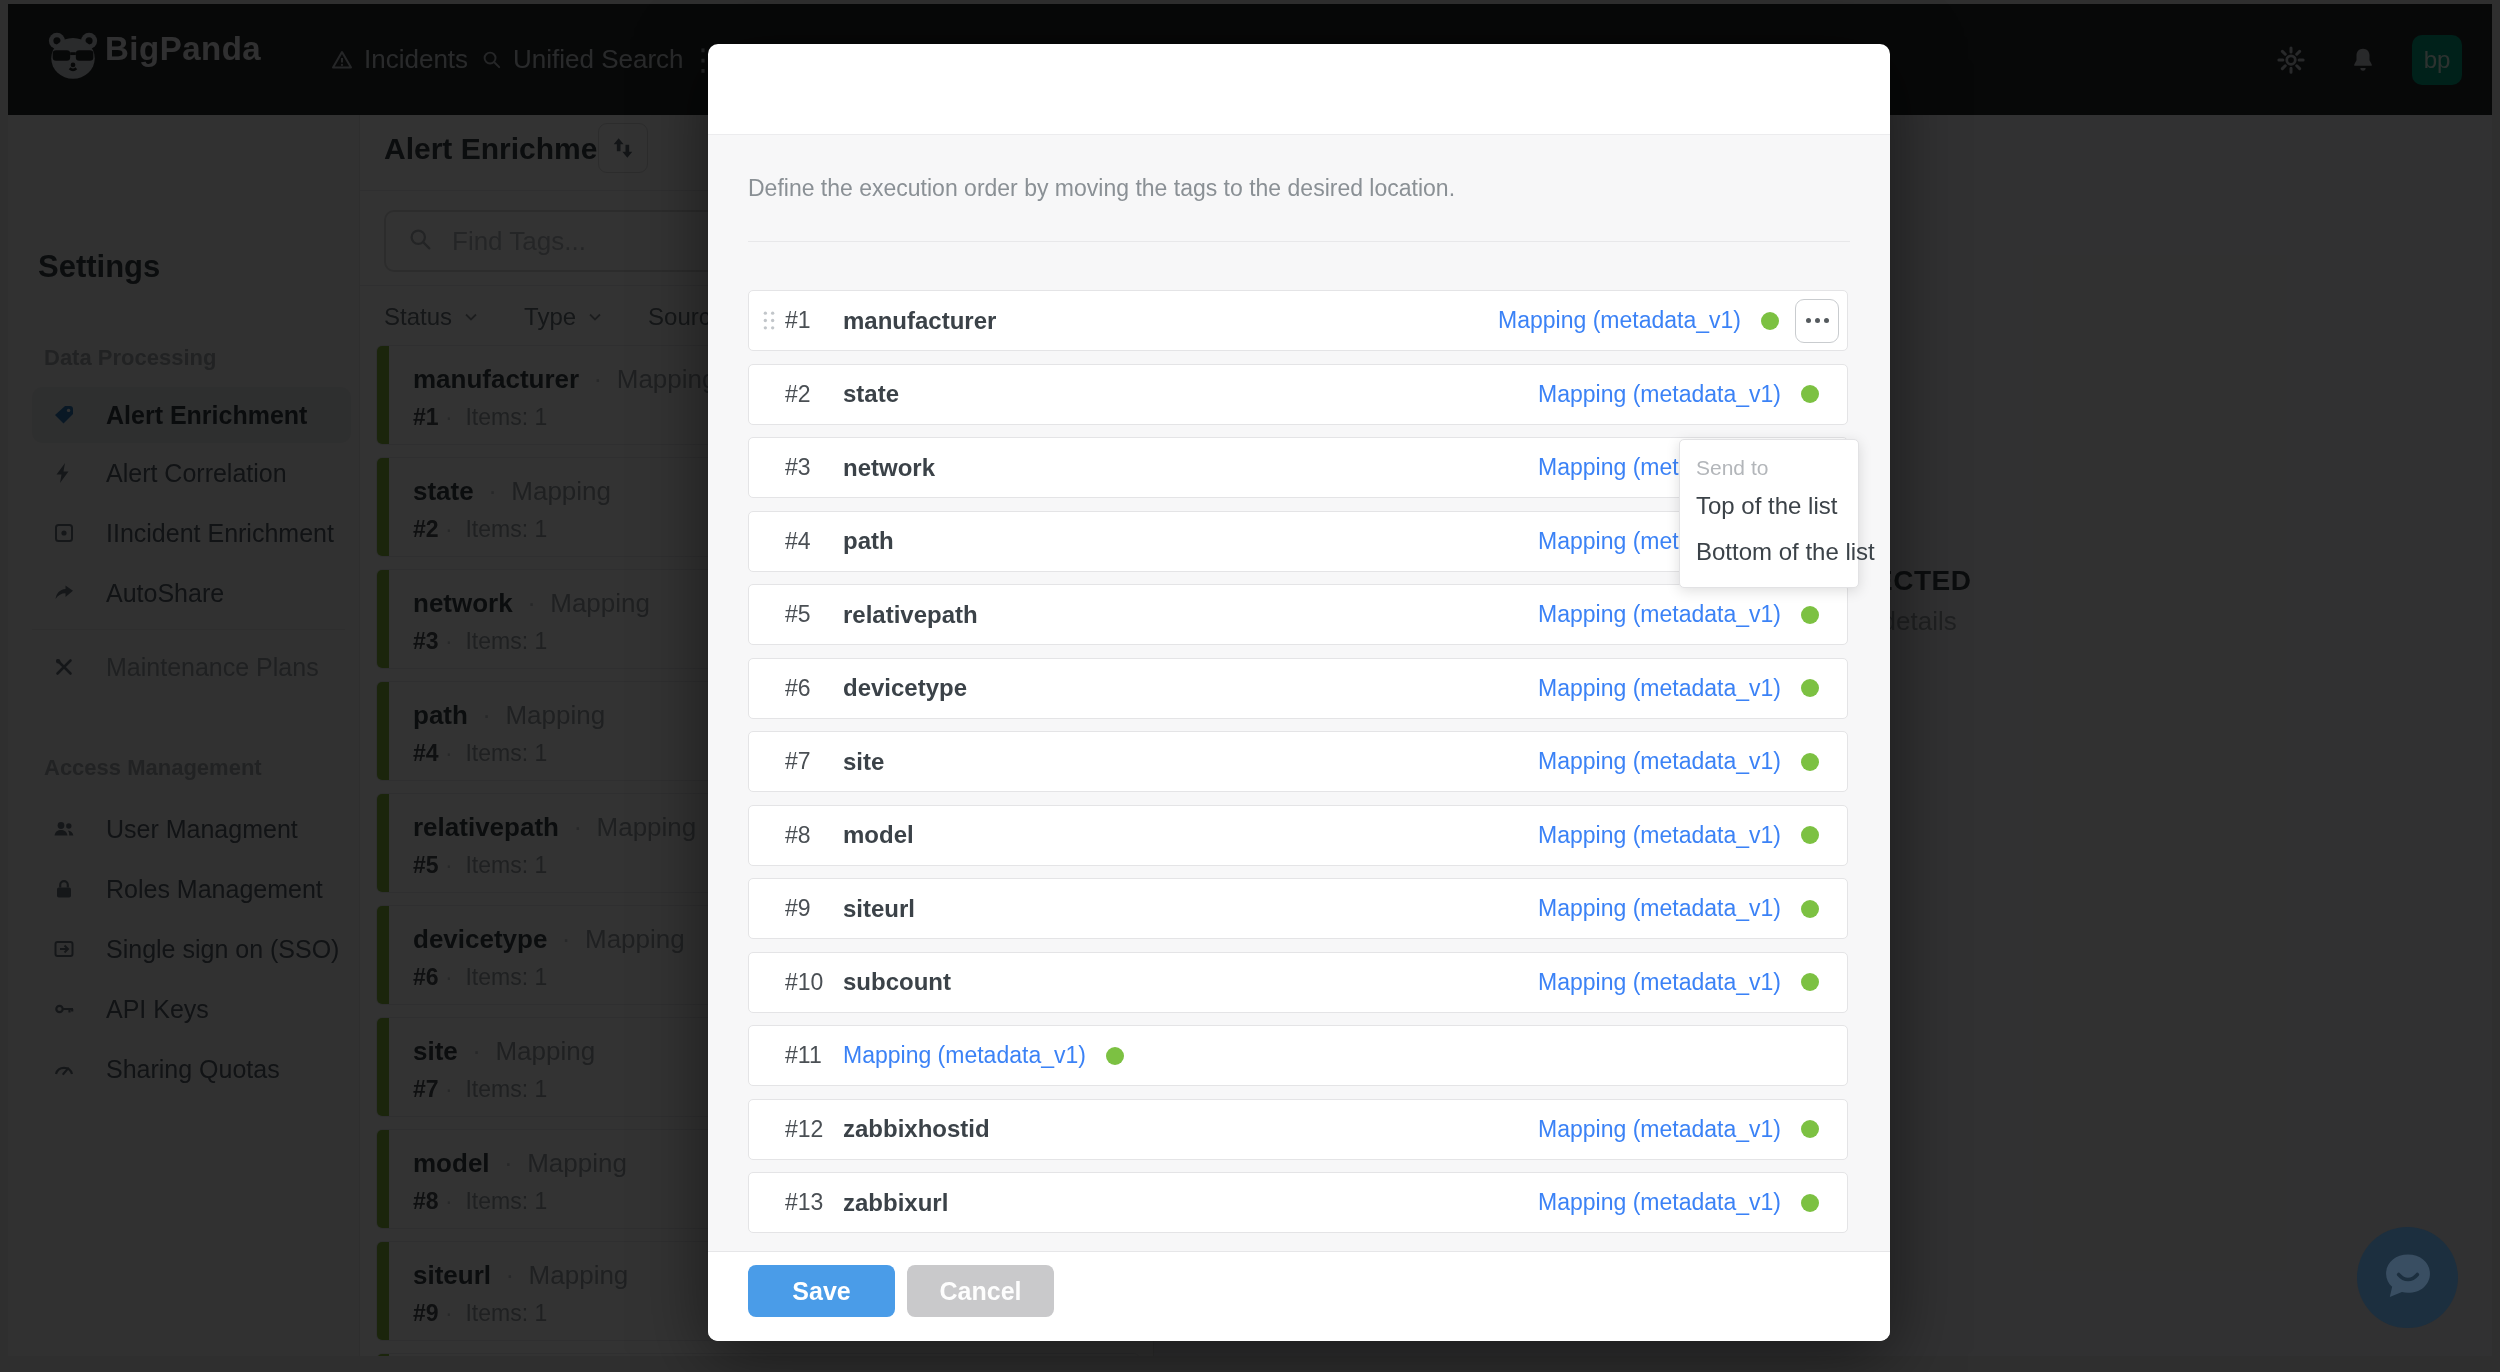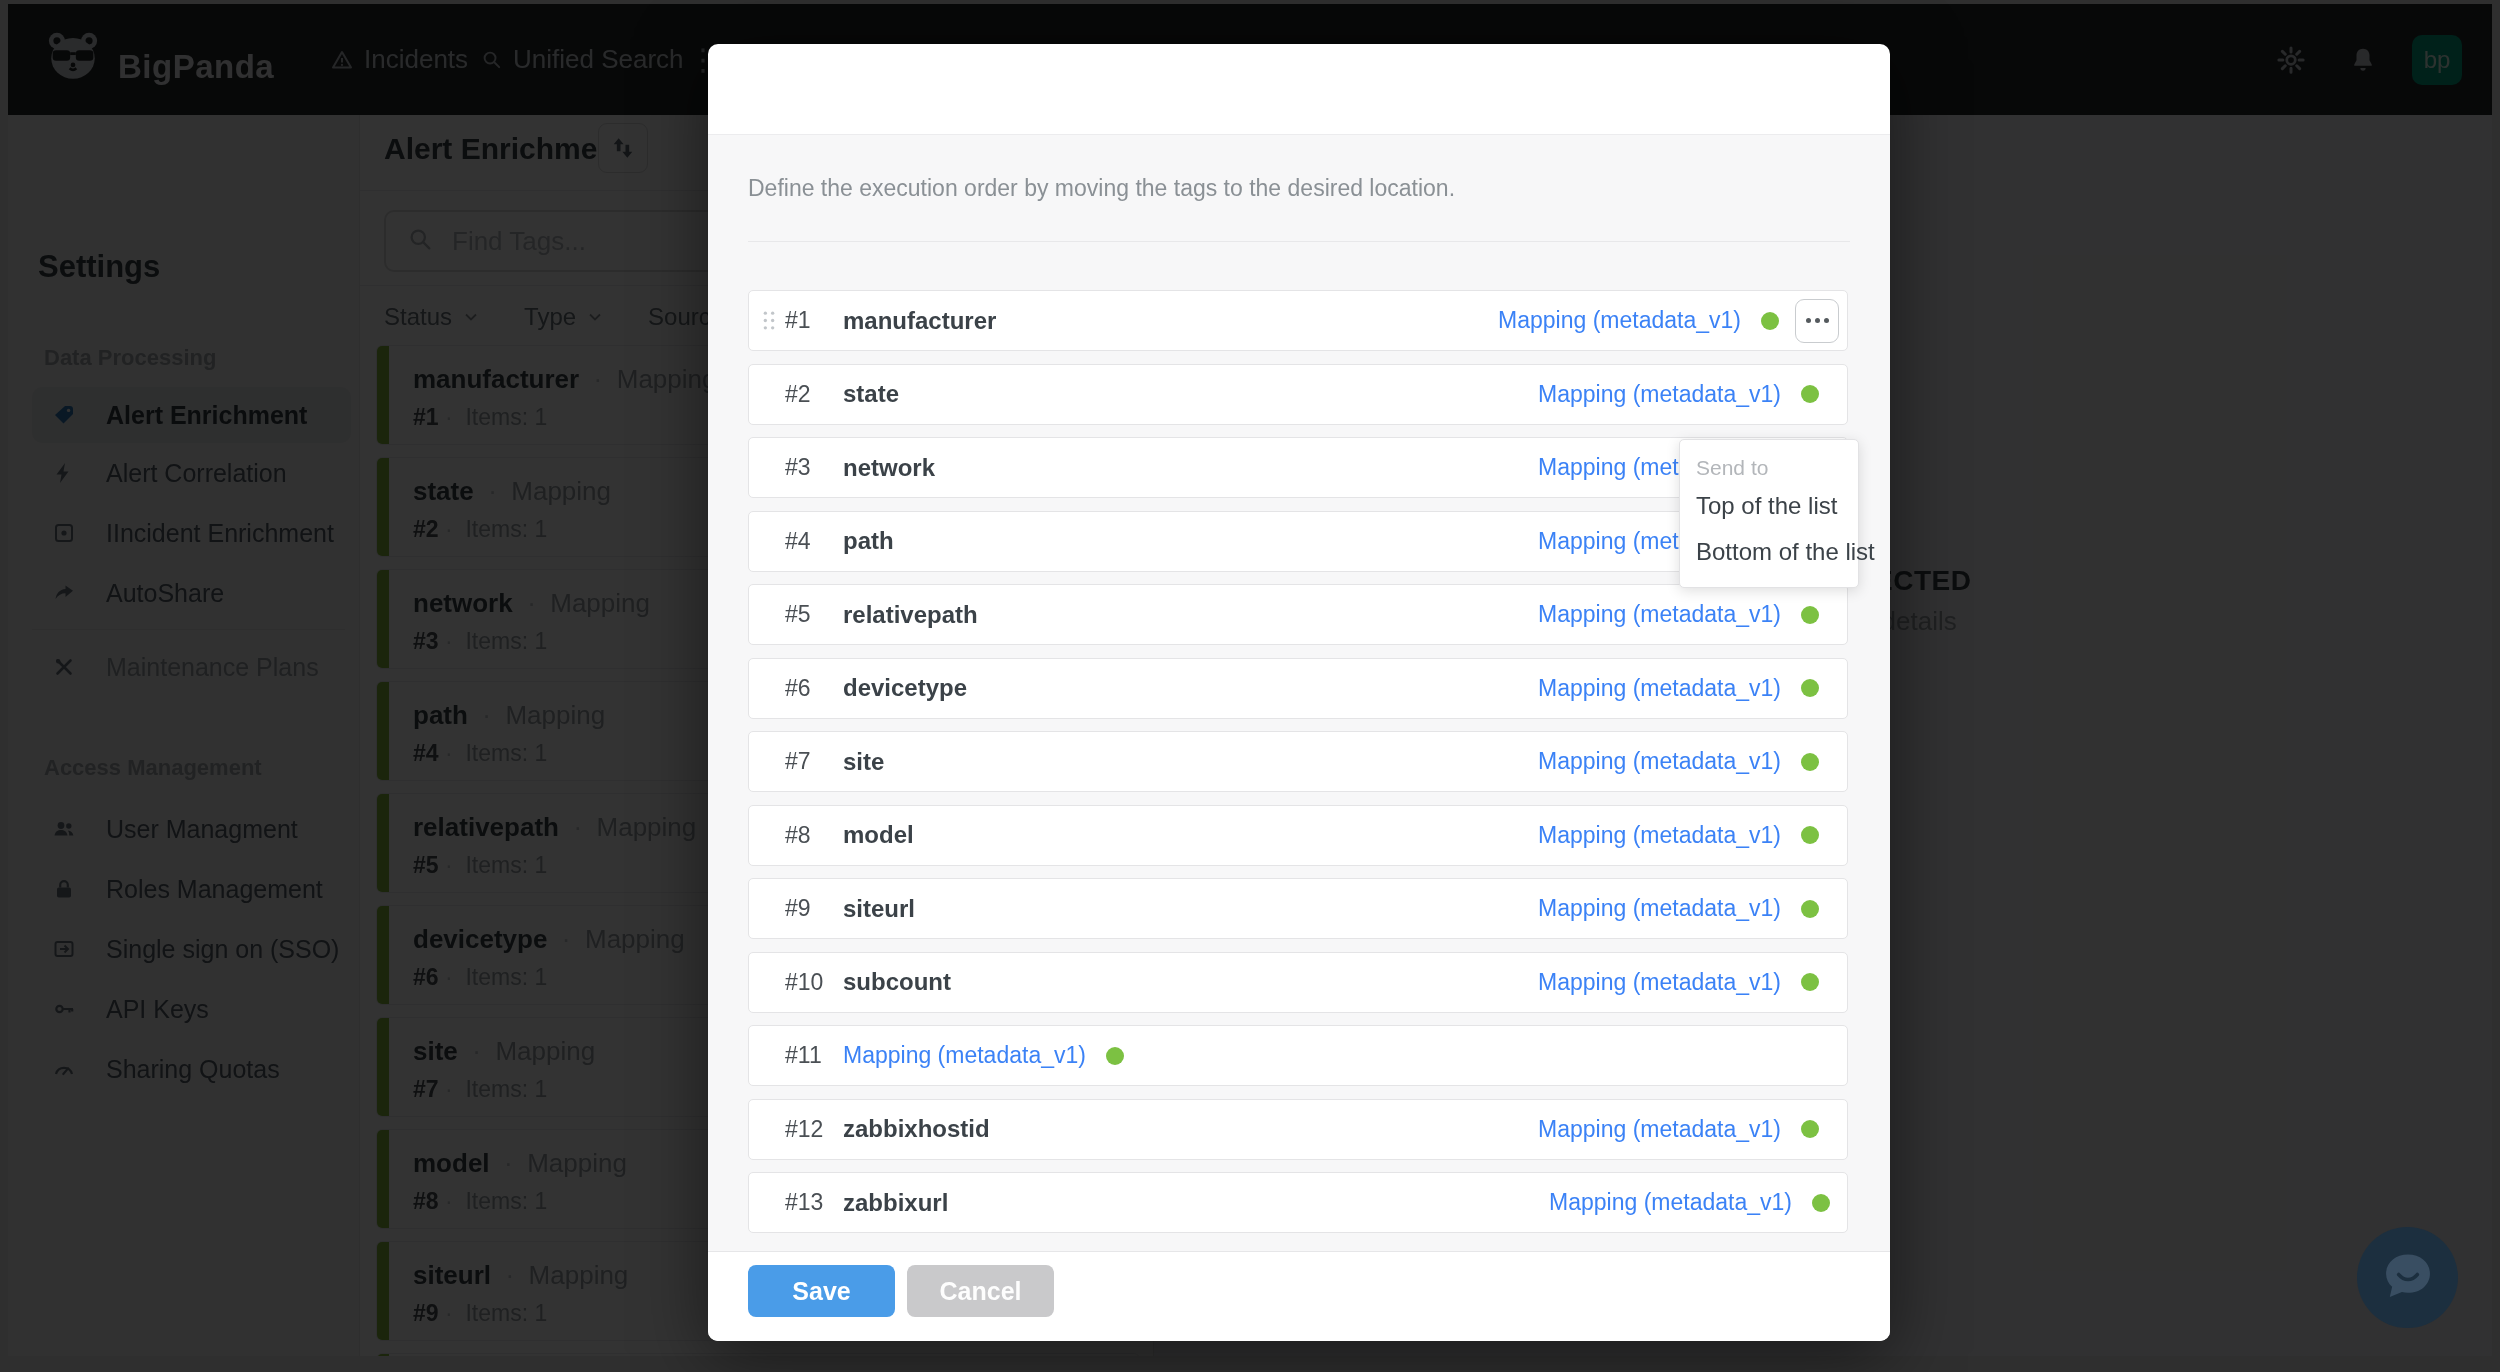--- a/index.html
+++ b/index.html
@@ -2,21 +2,21 @@
 <html><head>
 <meta charset="utf-8">
 <style>
   * { margin:0; padding:0; box-sizing:border-box; }
   html,body { width:2500px; height:1372px; }
   body { position:relative; background:#ebebeb; font-family:"Liberation Sans", sans-serif; overflow:hidden; }
   .app { position:absolute; left:8px; top:4px; width:2484px; height:1352px; background:#f6f6f7; overflow:hidden; }
 
   
   .top { position:absolute; left:0; top:0; width:100%; height:111px; background:#25282b; }
-  .brand { position:absolute; left:36px; top:26px; display:flex; align-items:flex-end; gap:16px; }
+  .brand { position:absolute; left:36px; top:26px; display:flex; align-items:flex-start; gap:3px; }
   .brand-name { font-size:33px; font-weight:700; color:#eef0f2; letter-spacing:.5px; }
   .nav-item { position:absolute; top:0; height:111px; display:flex; align-items:center; gap:10px; color:#ccd1d5; font-size:26px; cursor:pointer; }
   .nav-item .nv-ic { display:flex; color:#b9bec3; }
   .more-dots { position:absolute; left:680px; top:0; height:111px; display:flex; align-items:center; color:#aab0b5; font-size:30px; }
   .top-right-ic { position:absolute; top:0; height:111px; display:flex; align-items:center; color:#c7ccd0; }
   .avatar { position:absolute; left:2404px; top:31px; width:50px; height:50px; border-radius:10px; background:#00a583; color:#dff7ec; font-size:24px; display:flex; align-items:center; justify-content:center; }
 
   
   .side { position:absolute; left:0; top:111px; width:352px; bottom:0; background:#f4f4f5; border-right:1px solid #e3e3e4; overflow:hidden; }
   .side-title { position:absolute; left:30px; top:134px; font-size:31px; font-weight:700; color:#3b4248; }
@@ -503,21 +503,21 @@
         </div>
         <div class="m-row" style="top: 963.5px; padding-right: 28px;">
           <span class="mr-spacer"></span>
 
           <span class="mr-num">#12</span>
           <span class="mr-name">zabbixhostid</span>
           <span class="mr-type">Mapping (metadata_v1)</span>
           <span class="mr-dot"></span>
 
         </div>
-        <div class="m-row" style="top: 1037px; padding-right: 17px;">
+        <div class="m-row" style="top: 1037px; padding-right: 28px;">
           <span class="mr-spacer"></span>
 
           <span class="mr-num">#13</span>
           <span class="mr-name">zabbixurl</span>
           <span class="mr-type">Mapping (metadata_v1)</span>
           <span class="mr-dot"></span>
 
         </div>
       </div>
 

